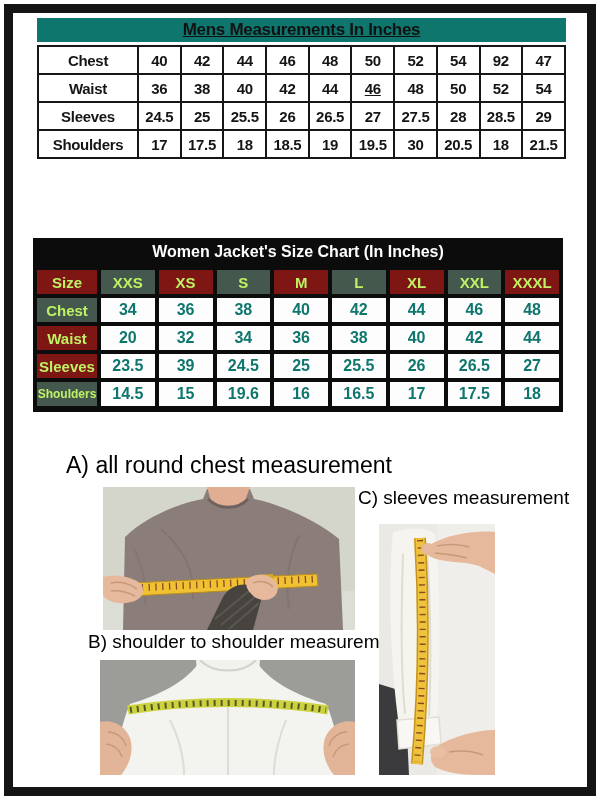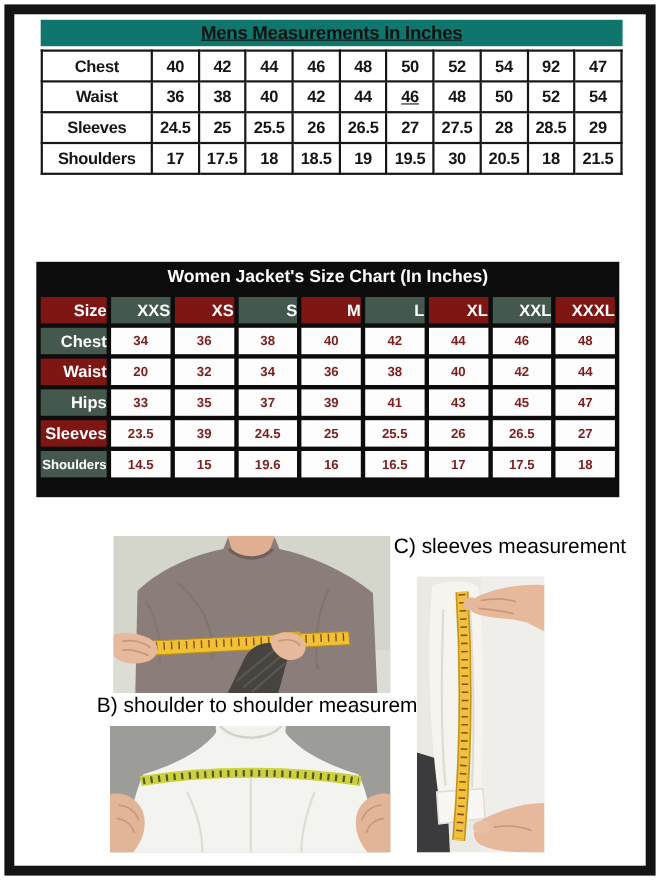--- a/index.html
+++ b/index.html
@@ -12,30 +12,30 @@
   .mens-title{height:24px;line-height:24px;background:#0f766e;text-align:center;
               font-size:17px;font-weight:700;color:#111;text-decoration:underline;letter-spacing:-0.3px;}
   .mens-table{margin-top:3px;width:100%;border-collapse:collapse;table-layout:fixed;}
   .mens-table th,.mens-table td{border:2px solid #161616;background:#fff;height:26px;
               text-align:center;vertical-align:middle;font-size:15px;font-weight:700;color:#151515;
               padding:0;letter-spacing:-0.3px;}
   .mens-table tr:first-child th:first-child{width:98px;}
   .mens-table td.u{text-decoration:underline;}
 
   
-  .womens{position:absolute;left:33px;top:238px;width:530px;background:#0c0c0c;padding-bottom:14px;}
+  .womens{position:absolute;left:33px;top:238px;width:530px;background:#0c0c0c;padding-bottom:2px;}
   .womens-title{height:28px;line-height:28px;text-align:center;color:#fdfdfd;
                 font-size:16px;font-weight:700;}
   .womens-table{width:100%;border-collapse:separate;border-spacing:4px;table-layout:fixed;}
   .womens-table tr:first-child th:first-child{width:60px;}
-  .womens-table th{height:24px;font-weight:700;font-size:15px;color:#ffffff;padding:0;text-align:right;}
+  .womens-table th{height:24px;font-weight:700;font-size:15px;color:#bef264;padding:0;text-align:center;}
   .womens-table th.red{background:#7e1614;}
   .womens-table th.teal{background:#44584e;}
   .womens-table th.small{font-size:12px;}
-  .womens-table td{height:24px;background:#fdfdfd;color:#7f1d1d;font-weight:700;font-size:12px;
+  .womens-table td{height:24px;background:#fdfdfd;color:#0f766e;font-weight:700;font-size:16px;
                    text-align:center;padding:0;}
 
   
   .cap{position:absolute;color:#000;white-space:nowrap;}
   .cap-a{left:66px;top:452px;font-size:23px;}
   .cap-b{left:88px;top:631px;font-size:19px;}
   .cap-c{left:358px;top:487px;font-size:19px;text-align:right;}
   .photo{position:absolute;margin:0;padding:0;}
   .photo svg{display:block;width:100%;height:100%;}
   .photo-a{left:103px;top:487px;width:252px;height:143px;}
@@ -139,31 +139,20 @@
             <td>20</td>
             <td>32</td>
             <td>34</td>
             <td>36</td>
             <td>38</td>
             <td>40</td>
             <td>42</td>
             <td>44</td>
           </tr>
           <tr>
-            <th class="teal">Hips</th>
-            <td>33</td>
-            <td>35</td>
-            <td>37</td>
-            <td>39</td>
-            <td>41</td>
-            <td>43</td>
-            <td>45</td>
-            <td>47</td>
-          </tr>
-          <tr>
             <th class="red">Sleeves</th>
             <td>23.5</td>
             <td>39</td>
             <td>24.5</td>
             <td>25</td>
             <td>25.5</td>
             <td>26</td>
             <td>26.5</td>
             <td>27</td>
           </tr>
@@ -175,20 +164,21 @@
             <td>16</td>
             <td>16.5</td>
             <td>17</td>
             <td>17.5</td>
             <td>18</td>
           </tr>
         </tbody>
       </table>
   </section>
 
+  <div class="cap cap-a">A) all round chest measurement</div>
   <div class="cap cap-c">C) sleeves measurement</div>
   <div class="cap cap-b">B) shoulder to shoulder measurement</div>
 
   <figure class="photo photo-a">
     <svg viewBox="0 0 252 143" preserveAspectRatio="none">
       <rect width="252" height="143" fill="#d4d6cc"></rect>
       <rect y="104" width="252" height="39" fill="#dcded5"></rect>
 
       <path d="M22,50 C45,28 78,16 100,12 L104,2 L147,2 L151,12 C176,17 212,32 236,52 L240,143 L20,143 Z" fill="#8b7d79"></path>
       <path d="M104,0 L147,0 L142,14 C132,21 117,21 108,14 Z" fill="#dfae93"></path>

